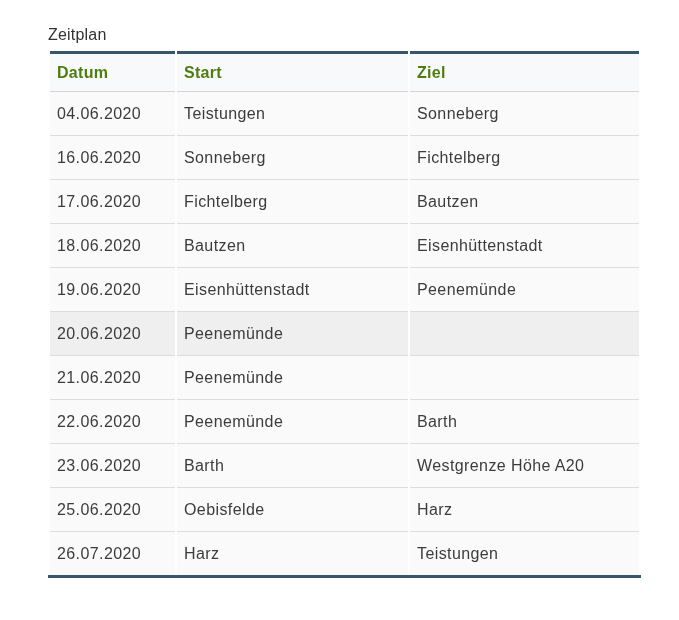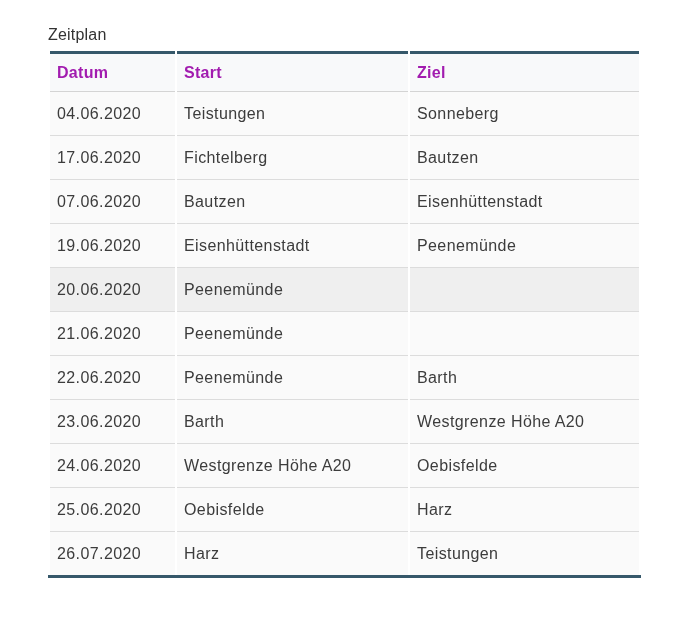--- a/index.html
+++ b/index.html
@@ -37,21 +37,21 @@
   th {
     border-top: 3px solid var(--accent-border, #36586a);
     border-bottom: 1px solid #d4d4d4;
     background: var(--header-background, #f8f9fa);
     height: 37px;
     padding: 0 7px;
     text-align: left;
     vertical-align: middle;
     font-size: 16px;
     font-weight: bold;
-    color: #a21caf;
+    color: #4d7c0f;
     letter-spacing: 0.3px;
   }
   td {
     background: var(--row-background, #fafafa);
     height: 43px;
     padding: 0 7px;
     vertical-align: middle;
     font-size: 16px;
     color: #3c3c3c;
     letter-spacing: 0.4px;
@@ -81,26 +81,31 @@
         <th>Ziel</th>
       </tr>
     </thead>
     <tbody id="table-body">
         <tr>
     <td>04.06.2020</td>
     <td>Teistungen</td>
     <td>Sonneberg</td>
   </tr>
         <tr>
+    <td>16.06.2020</td>
+    <td>Sonneberg</td>
+    <td>Fichtelberg</td>
+  </tr>
+        <tr>
     <td>17.06.2020</td>
     <td>Fichtelberg</td>
     <td>Bautzen</td>
   </tr>
         <tr>
-    <td>07.06.2020</td>
+    <td>18.06.2020</td>
     <td>Bautzen</td>
     <td>Eisenhüttenstadt</td>
   </tr>
         <tr>
     <td>19.06.2020</td>
     <td>Eisenhüttenstadt</td>
     <td>Peenemünde</td>
   </tr>
         <tr class="highlight">
     <td>20.06.2020</td>
@@ -116,25 +121,20 @@
     <td>22.06.2020</td>
     <td>Peenemünde</td>
     <td>Barth</td>
   </tr>
         <tr>
     <td>23.06.2020</td>
     <td>Barth</td>
     <td>Westgrenze Höhe A20</td>
   </tr>
         <tr>
-    <td>24.06.2020</td>
-    <td>Westgrenze Höhe A20</td>
-    <td>Oebisfelde</td>
-  </tr>
-        <tr>
     <td>25.06.2020</td>
     <td>Oebisfelde</td>
     <td>Harz</td>
   </tr>
         <tr>
     <td>26.07.2020</td>
     <td>Harz</td>
     <td>Teistungen</td>
   </tr>
       </tbody>

